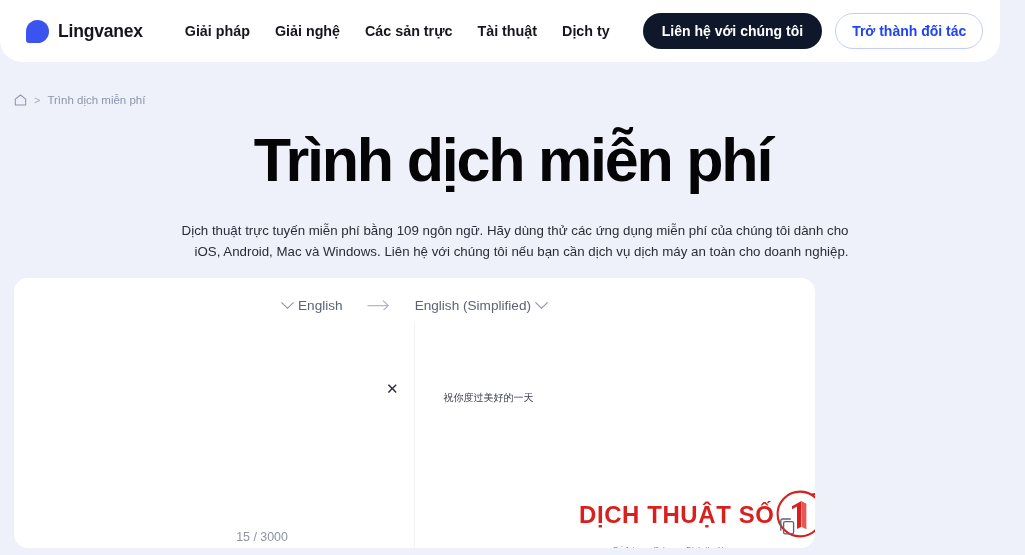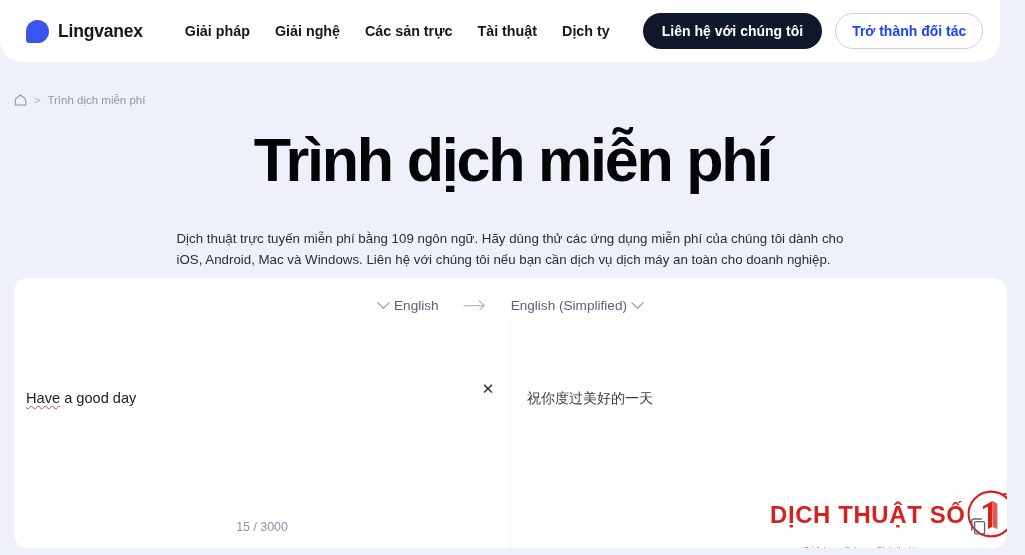--- a/index.html
+++ b/index.html
@@ -119,36 +119,36 @@
     width: 1025px;
     text-align: center;
     font-size: 61px;
     line-height: 74px;
     font-weight: 800;
     letter-spacing: -2.2px;
     color: #050507;
   }
   .hero-desc {
     position: absolute;
-    top: 228px;
+    top: 220px;
     left: 50%;
     transform: translateX(-50%);
     width: 672px;
-    text-align: left;
+    text-align: right;
     font-size: 13.3px;
     line-height: 21px;
     color: #2a2d38;
   }
 
   
   .card {
     position: absolute;
     top: 278px;
     left: 14px;
-    width: 993px;
+    width: 801px;
     height: 270px;
     background: #ffffff;
     border-radius: 14px;
     overflow: hidden;
   }
   .lang-bar {
     position: relative;
     height: 44px;
     display: flex;
     align-items: center;
@@ -224,31 +224,31 @@
     background: none;
     border: none;
     cursor: pointer;
     line-height: 20px;
     text-align: center;
     font-family: inherit;
   }
   .target-text {
     position: absolute;
     top: 66px;
-    left: 16px;
+    left: 28px;
     width: 440px;
-    font-size: 14px;
+    font-size: 10px;
     line-height: 20px;
     color: #3a3d48;
   }
 
   .counter {
     position: absolute;
     left: 0;
-    bottom: 14px;
+    bottom: 4px;
     width: 496px;
     text-align: center;
     font-size: 12.4px;
     color: #8d93a4;
   }
   .copy-btn {
     position: absolute;
     right: 16px;
     bottom: 12px;
     width: 20px; height: 20px;
@@ -348,23 +348,20 @@
     </span>
     <div class="lang-select">
       <span>English (Simplified)</span>
       <span class="chev"></span>
     </div>
   </div>
 
   <div class="panes">
 
     <div class="pane pane-left">
-      <div class="source-text">
-        <span class="spell">Have</span><span> a good day</span>
-      </div>
       <button class="clear-btn">✕</button>
       <div class="counter">15 / 3000</div>
     </div>
 
     <div class="pane pane-right">
       <div class="target-text">祝你度过美好的一天</div>
 
       <div class="watermark">
         <div class="wm-row">
           <span class="wm-title">DỊCH THUẬT SỐ</span>

